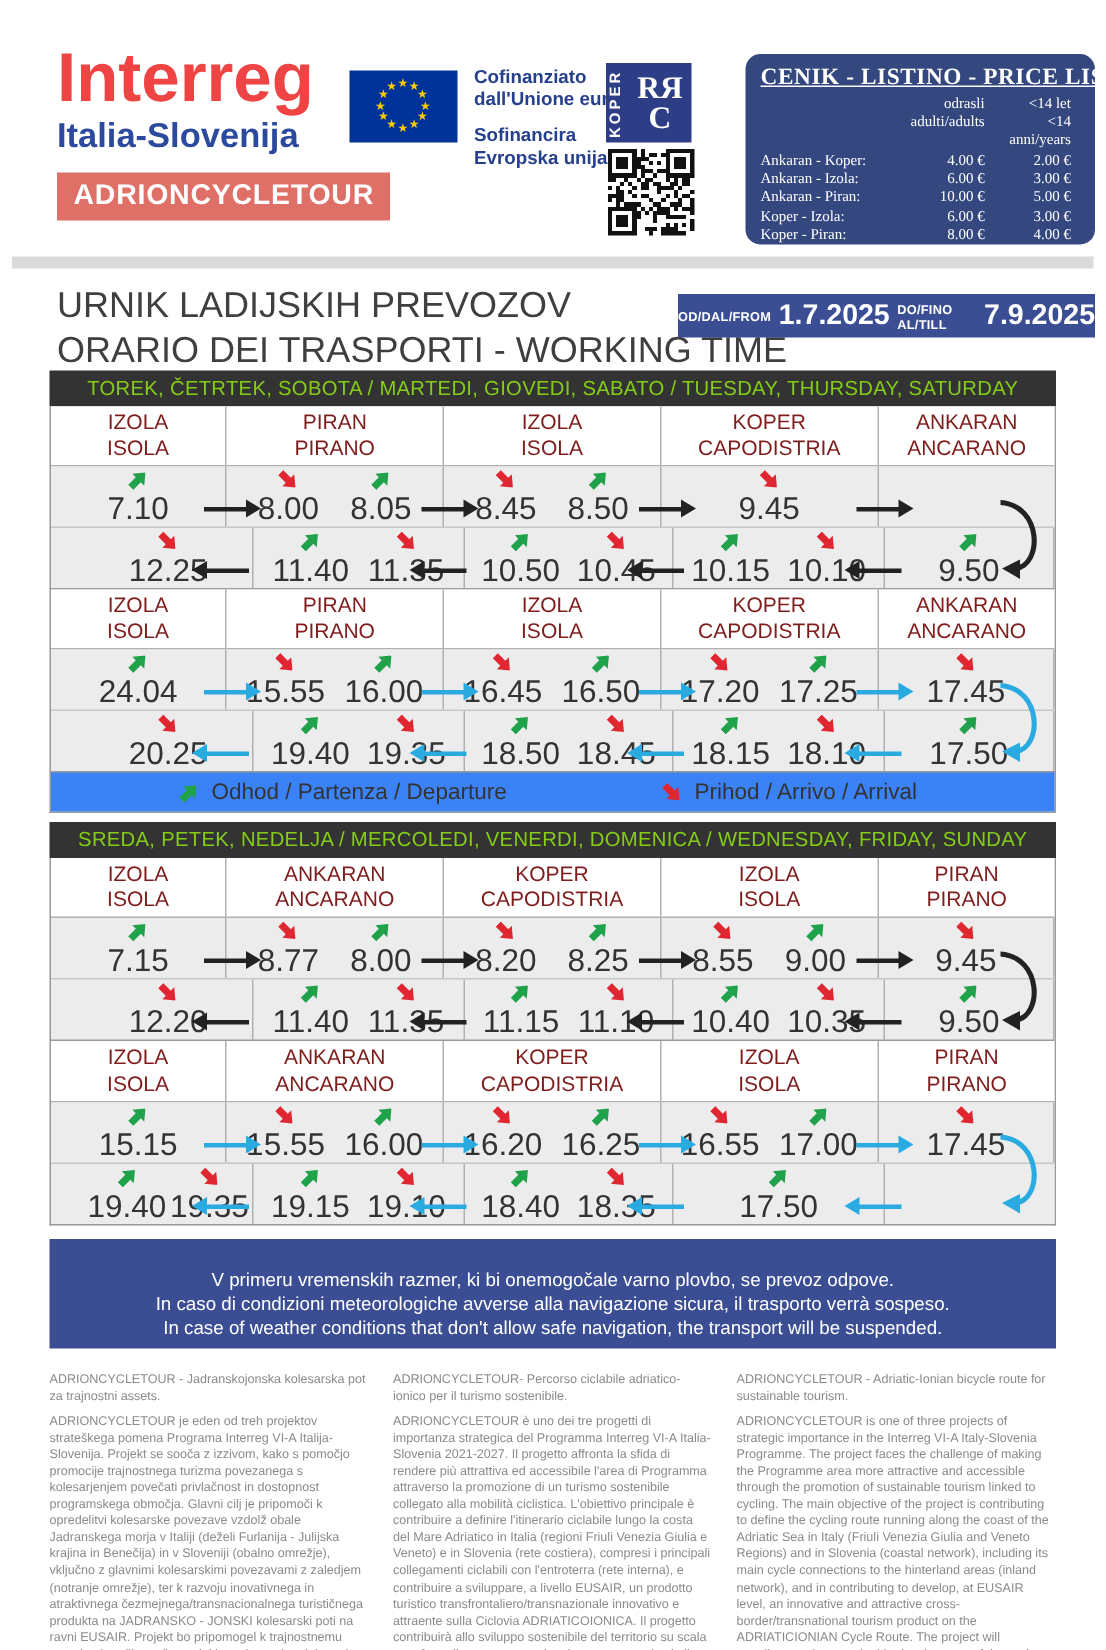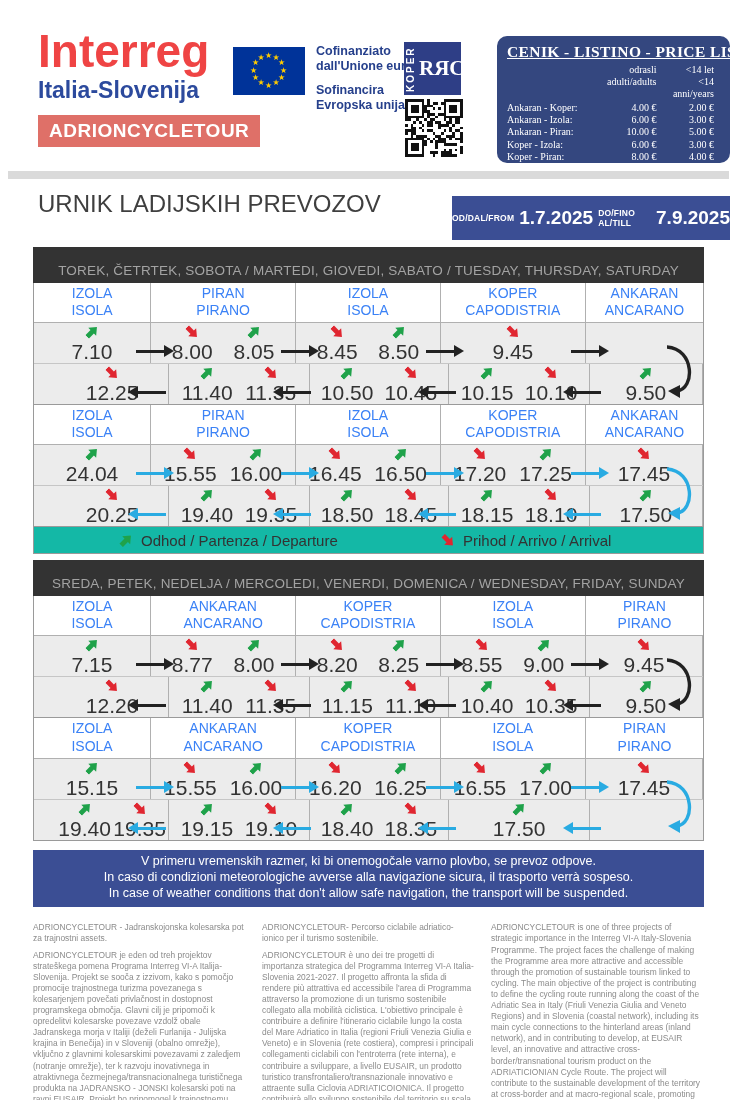--- a/index.html
+++ b/index.html
@@ -15,84 +15,84 @@
          font-size:19px;padding:5px 11px;letter-spacing:.5px;}
   .eu-flag{position:absolute;left:233px;top:47px;width:72px;height:48px;background:#039;}
   .star{position:absolute;color:#fc0;font-size:8px;line-height:1;}
   .eu-text{position:absolute;left:316px;top:44px;}
   .eu-line{font-size:12.5px;font-weight:bold;color:#26408c;line-height:1.2;}
   .eu-group{margin-bottom:9px;}
   .koper{position:absolute;left:404px;top:42px;width:57px;height:53px;background:#2e3e86;
          display:flex;color:#fff;}
   .koper-v{writing-mode:vertical-rl;transform:rotate(180deg);font-size:10px;font-weight:bold;
            letter-spacing:2px;padding:3px 1px 3px 3px;}
-  .koper-r{flex:1;display:flex;align-items:center;justify-content:center;
+  .koper-r{flex:1;display:flex;flex-direction:column;align-items:center;justify-content:center;
            font-family:"Liberation Serif",serif;font-weight:bold;}
   .koper-rr{font-size:21px;line-height:.95;}
   .koper-c{font-size:21px;line-height:.9;}
   .qr{position:absolute;left:405px;top:99px;width:58px;height:58px;}
   .pricebox{position:absolute;left:497px;top:36px;width:233px;height:127px;background:#34477f;
             border-radius:10px;color:#fff;font-family:"Liberation Serif",serif;padding:7px 10px 0 10px;
             box-sizing:border-box;}
   .price-title{font-size:15.5px;font-weight:bold;text-decoration:underline;letter-spacing:.4px;
                text-align:center;margin-bottom:3px;white-space:nowrap;}
   .price-grid{display:grid;grid-template-columns:45% 28% 27%;font-size:10px;line-height:1.22;}
   .price-grid .rt{text-align:left;}
   .price-grid .pv{text-align:right;padding-right:6px;}
   .price-head{font-size:10px;line-height:1.2;margin-bottom:2px;}
   .bike-row{margin-top:17px;}
 
   .divider{position:absolute;left:8px;top:171px;width:721px;height:8px;background:#dadada;}
 
   
   .main-title{position:absolute;left:38px;top:189px;font-size:24px;color:#3f3f3f;line-height:1.25;}
-  .datebadge{position:absolute;left:452px;top:196px;width:278px;height:44px;background:#3b4e94;
+  .datebadge{position:absolute;left:452px;top:196px;width:278px;height:29px;background:#3b4e94;
              color:#fff;display:flex;align-items:center;justify-content:center;gap:5px;}
   .datebadge .lbl{font-size:8.5px;font-weight:bold;letter-spacing:.2px;}
   .datebadge .val{font-size:19px;font-weight:600;}
 
   
   .content{position:absolute;left:33px;top:247px;width:671px;}
   .tt{margin-bottom:6px;}
-  .tt-head{background:#333;color:#a3a3a3;text-align:center;font-size:13.5px;padding:16px 0 5px;
+  .tt-head{background:#333;color:#84cc16;text-align:center;font-size:13.5px;padding:4px 0 5px;
            letter-spacing:.2px;}
   .tt-grid{border:1px solid #9a9a9a;border-top:none;background:#ececec;}
   .row{display:grid;grid-template-columns:17.5% 21.7% 21.6% 21.7% 17.5%;position:relative;}
   .cell{border-right:1px solid #b0b0b0;}
   .cell:last-child{border-right:none;}
   .city-row{background:#fff;}
   .city-row .cell{text-align:center;padding:2px 0 3px;}
-  .cname{font-size:14px;color:#3b82f6;line-height:1.22;}
+  .cname{font-size:14px;color:#7f1d1d;line-height:1.22;}
   .city-row{border-bottom:1px solid #b0b0b0;}
   .tt-block + .tt-block{border-top:1px solid #9a9a9a;}
   .time-row{height:40px;background:#ececec;}
   .time-row + .time-row{border-top:1px solid #c6c6c6;padding-left:22px;}
   .cellinner{display:flex;justify-content:space-evenly;align-items:flex-start;height:100%;padding-top:2px;}
   .tstack{display:flex;flex-direction:column;align-items:center;}
   .aicon{display:inline-block;width:14px;height:14px;}
   .dep{background:#1fa24a;clip-path:polygon(0 33%,52% 33%,52% 10%,100% 50%,52% 90%,52% 67%,0 67%);
        transform:rotate(-45deg);}
   .arr{background:#e02630;clip-path:polygon(0 33%,52% 33%,52% 10%,100% 50%,52% 90%,52% 67%,0 67%);
        transform:rotate(45deg);}
   .ttime{font-size:21px;color:#333;line-height:1;margin-top:2px;}
   .conn{position:absolute;top:27px;width:30px;height:3px;background:currentColor;transform:translateX(-50%);}
   .conn.right::after{content:"";position:absolute;right:-8px;top:-5px;
       border-left:10px solid currentColor;border-top:6.5px solid transparent;border-bottom:6.5px solid transparent;}
   .conn.left::after{content:"";position:absolute;left:-8px;top:-5px;
       border-right:10px solid currentColor;border-top:6.5px solid transparent;border-bottom:6.5px solid transparent;}
   .tt-block{position:relative;}
   .curve{position:absolute;right:4px;top:58px;}
-  .legend{position:relative;height:26px;background:#14b8a6;border-top:1px solid #9a9a9a;text-align:center;}
+  .legend{position:relative;height:26px;background:#3b82f6;border-top:1px solid #9a9a9a;text-align:center;}
   .lgroup{position:absolute;top:50%;transform:translateY(-50%);display:flex;align-items:center;gap:8px;
           font-size:15px;color:#333;}
   .g1{left:85px;}.g2{left:407px;}
 
   
   .warning{margin-top:9px;background:#3b4e94;color:#fff;text-align:center;font-size:12.5px;
-           line-height:1.3;padding:3px 0 6px;}
+           line-height:1.3;padding:19px 0 6px;}
 
   
   .footer{margin-top:15px;display:flex;gap:16px;}
   .fcol{flex:1;}
   .fp{margin:0 0 5px 0;font-size:8.4px;color:#8b8b8b;line-height:1.32;}
 </style>
 </head>
 <body>
 
 <div class="page">
@@ -328,20 +328,21 @@
       <span class="rt">Kolo / Bicicletta/Bike</span>
       <span class="pv">1.00 €</span>
       <span class="pv">1.00 €</span>
     </div>
   </div>
 
   <div class="divider"></div>
 
   <div class="main-title">
     <div>URNIK LADIJSKIH PREVOZOV</div>
+    <div>ORARIO DEI TRASPORTI - WORKING TIME</div>
   </div>
   <div class="datebadge">
     <span class="lbl">OD/DAL/FROM</span>
     <span class="val">1.7.2025</span>
     <span class="lbl">DO/FINO AL/TILL</span>
     <span class="val">7.9.2025</span>
   </div>
 
   <div class="content">
     <div>
@@ -930,18 +931,19 @@
     <div class="footer">
         <div class="fcol">
           <p class="fp">ADRIONCYCLETOUR - Jadranskojonska kolesarska pot za trajnostni assets.</p>
           <p class="fp">ADRIONCYCLETOUR je eden od treh projektov strateškega pomena Programa Interreg VI-A Italija-Slovenija. Projekt se sooča z izzivom, kako s pomočjo promocije trajnostnega turizma povezanega s kolesarjenjem povečati privlačnost in dostopnost programskega območja. Glavni cilj je pripomoči k opredelitvi kolesarske povezave vzdolž obale Jadranskega morja v Italiji (deželi Furlanija - Julijska krajina in Benečija) in v Sloveniji (obalno omrežje), vključno z glavnimi kolesarskimi povezavami z zaledjem (notranje omrežje), ter k razvoju inovativnega in atraktivnega čezmejnega/transnacionalnega turističnega produkta na JADRANSKO - JONSKI kolesarski poti na ravni EUSAIR. Projekt bo pripomogel k trajnostnemu razvoju območja na čezmejni in makroregionalni ravni s promocijo trajnostnega turizma in trajnostne mobilnosti ter s podpiranjem turističnega gospodarstva. Pri tem si bo prizadeval ohranjati okoljsko in zgodovinsko dediščino tako na programskem območju kot na območju EUSAIR. Celotna vrednost projekta: 4.375.000 EUR.</p>
         </div>
         <div class="fcol">
           <p class="fp">ADRIONCYCLETOUR- Percorso ciclabile adriatico-ionico per il turismo sostenibile.</p>
           <p class="fp">ADRIONCYCLETOUR è uno dei tre progetti di importanza strategica del Programma Interreg VI-A Italia-Slovenia 2021-2027. Il progetto affronta la sfida di rendere più attrattiva ed accessibile l'area di Programma attraverso la promozione di un turismo sostenibile collegato alla mobilità ciclistica. L'obiettivo principale è contribuire a definire l'itinerario ciclabile lungo la costa del Mare Adriatico in Italia (regioni Friuli Venezia Giulia e Veneto) e in Slovenia (rete costiera), compresi i principali collegamenti ciclabili con l'entroterra (rete interna), e contribuire a sviluppare, a livello EUSAIR, un prodotto turistico transfrontaliero/transnazionale innovativo e attraente sulla Ciclovia ADRIATICOIONICA. Il progetto contribuirà allo sviluppo sostenibile del territorio su scala transfrontaliera e macroregionale, promuovendo sia il turismo che la mobilità sostenibili e sostenendo l'industria turistica, nel pieno rispetto del patrimonio ambientale e storico, sia dell'area del Programma, che dell'intera area EUSAIR. Budget totale: 4.375.000 EUR. Cofinanziamento FESR: 3.500.000 EUR.</p>
         </div>
         <div class="fcol">
+          <p class="fp">ADRIONCYCLETOUR - Adriatic-Ionian bicycle route for sustainable tourism.</p>
           <p class="fp">ADRIONCYCLETOUR is one of three projects of strategic importance in the Interreg VI-A Italy-Slovenia Programme. The project faces the challenge of making the Programme area more attractive and accessible through the promotion of sustainable tourism linked to cycling. The main objective of the project is contributing to define the cycling route running along the coast of the Adriatic Sea in Italy (Friuli Venezia Giulia and Veneto Regions) and in Slovenia (coastal network), including its main cycle connections to the hinterland areas (inland network), and in contributing to develop, at EUSAIR level, an innovative and attractive cross-border/transnational tourism product on the ADRIATICIONIAN Cycle Route. The project will contribute to the sustainable development of the territory at cross-border and at macro-regional scale, promoting both sustainable tourism and mobility and supporting the tourism industry in full compliance with the environmental and historical assets of both the Programme area and the entire EUSAIR area. Total budget: 4.375.000 EUR. ERDF budget: 3.500.000 EUR.</p>
         </div>
       </div>
   </div>
 
 </div>
 
 </body></html>

